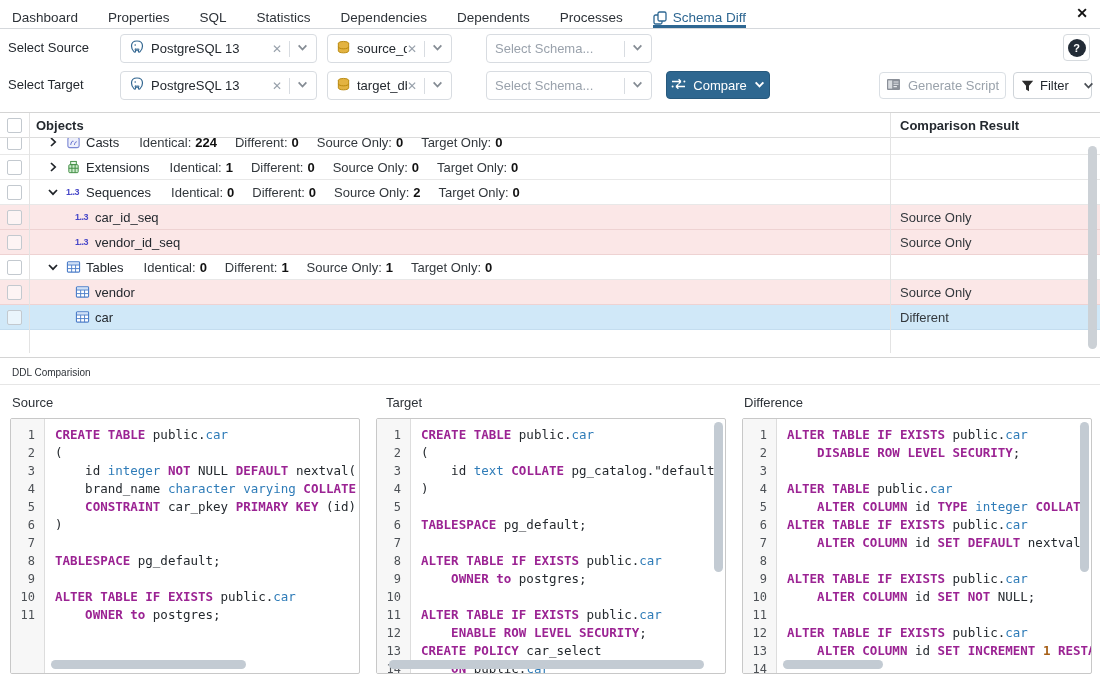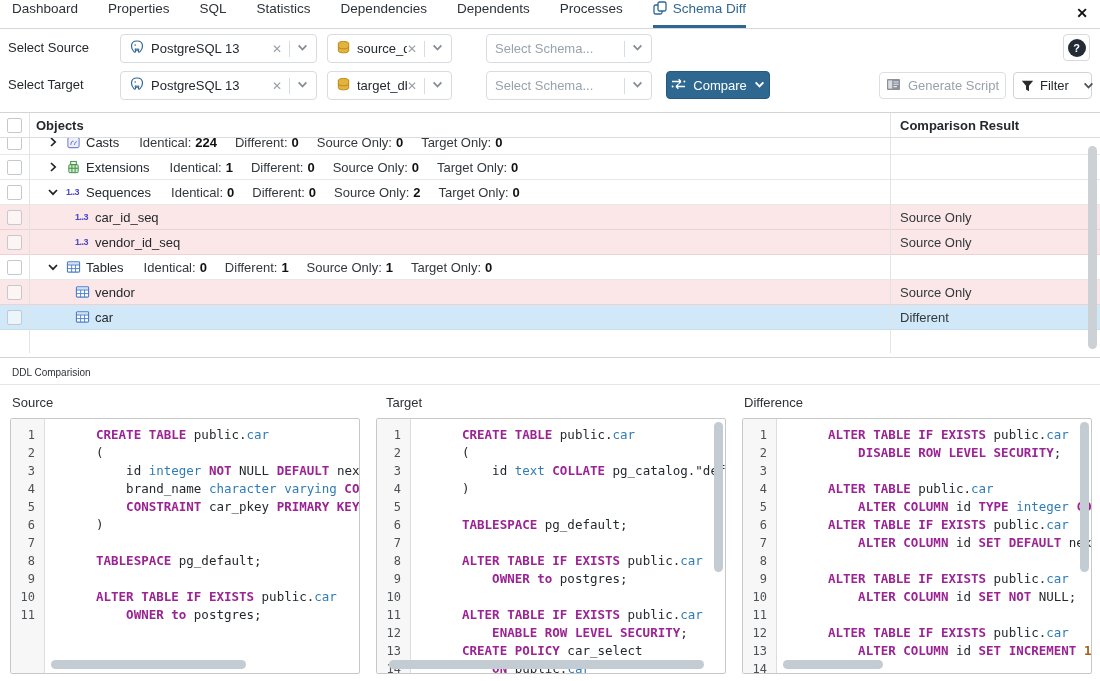--- a/index.html
+++ b/index.html
@@ -4,21 +4,21 @@
 <style>
   * { box-sizing: border-box; margin: 0; padding: 0; }
   html,body { width:1100px; height:681px; overflow:hidden; background:#fff;
     font-family:"Liberation Sans", sans-serif; color:#24292f; }
   .app { position:relative; width:1100px; height:681px; background:#fff; }
 
   
   .tabbar { position:absolute; top:0; left:0; right:0; height:29px;
     border-bottom:1px solid #d5d8dc; display:flex; align-items:stretch;
     gap:30px; padding-left:12px; background:#fff; }
-  .tab { display:flex; align-items:flex-start; gap:6px; font-size:13.5px;
+  .tab { display:flex; align-items:flex-end; gap:6px; font-size:13.5px;
     color:#2d3238; cursor:pointer; border-bottom:3px solid transparent;
     padding-top:1px; white-space:nowrap; }
   .tab.active { color:#2e6792; border-bottom-color:#2e6792; font-weight:400; }
   .tab-close { position:absolute; right:12px; top:5px; font-size:14px;
     font-weight:bold; color:#111; cursor:pointer; }
 
   
   .selrow { position:absolute; left:0; right:0; height:37px; }
   .selrow.src { top:30px; } .selrow.tgt { top:67px;text-align:right; }
   .selrow .rowlabel { position:absolute; left:8px; top:10px; font-size:13px; color:#24292f; }
@@ -92,21 +92,21 @@
   .pt0 { left:12px; } .pt1 { left:386px; } .pt2 { left:744px; }
   .editor { position:absolute; top:60px; width:350px; height:256px;
     border:1px solid #c8c8c8; border-radius:2px; background:#fff; overflow:hidden; }
   .ed0 { left:10px; } .ed1 { left:376px; } .ed2 { left:742px; }
   .gutter { position:absolute; left:0; top:0; bottom:0; width:34px; background:#f7f7f7;
     border-right:1px solid #ddd; padding-top:7px; text-align:right; }
   .gutter div { font-family:"DejaVu Sans Mono", monospace; font-size:12px;
     line-height:18px; color:#4d5156; padding-right:9px; }
   .code { position:absolute; left:35px; right:0; top:0; bottom:0; padding:7px 0 0 9px;
     font-family:"DejaVu Sans Mono", monospace; font-size:12.5px; line-height:18px;
-    white-space:pre; overflow:hidden;margin-left:41px; }
+    white-space:pre; overflow:hidden; }
   .code div { height:18px; }
   .tok-k { color:#9b2393; font-weight:bold; }
   .tok-t { color:#2f7cb8; }
   .tok-p { color:#24292e; }
   .tok-s { color:#b03535; }
   .tok-n { color:#a65f16; font-weight:bold; }
   .hscroll { position:absolute; bottom:4px; height:9px; border-radius:5px;
     background:#c3cbd3; cursor:pointer; }
   .ed0 .hscroll { left:40px; width:195px; }
   .ed1 .hscroll { left:12px; width:315px; }

